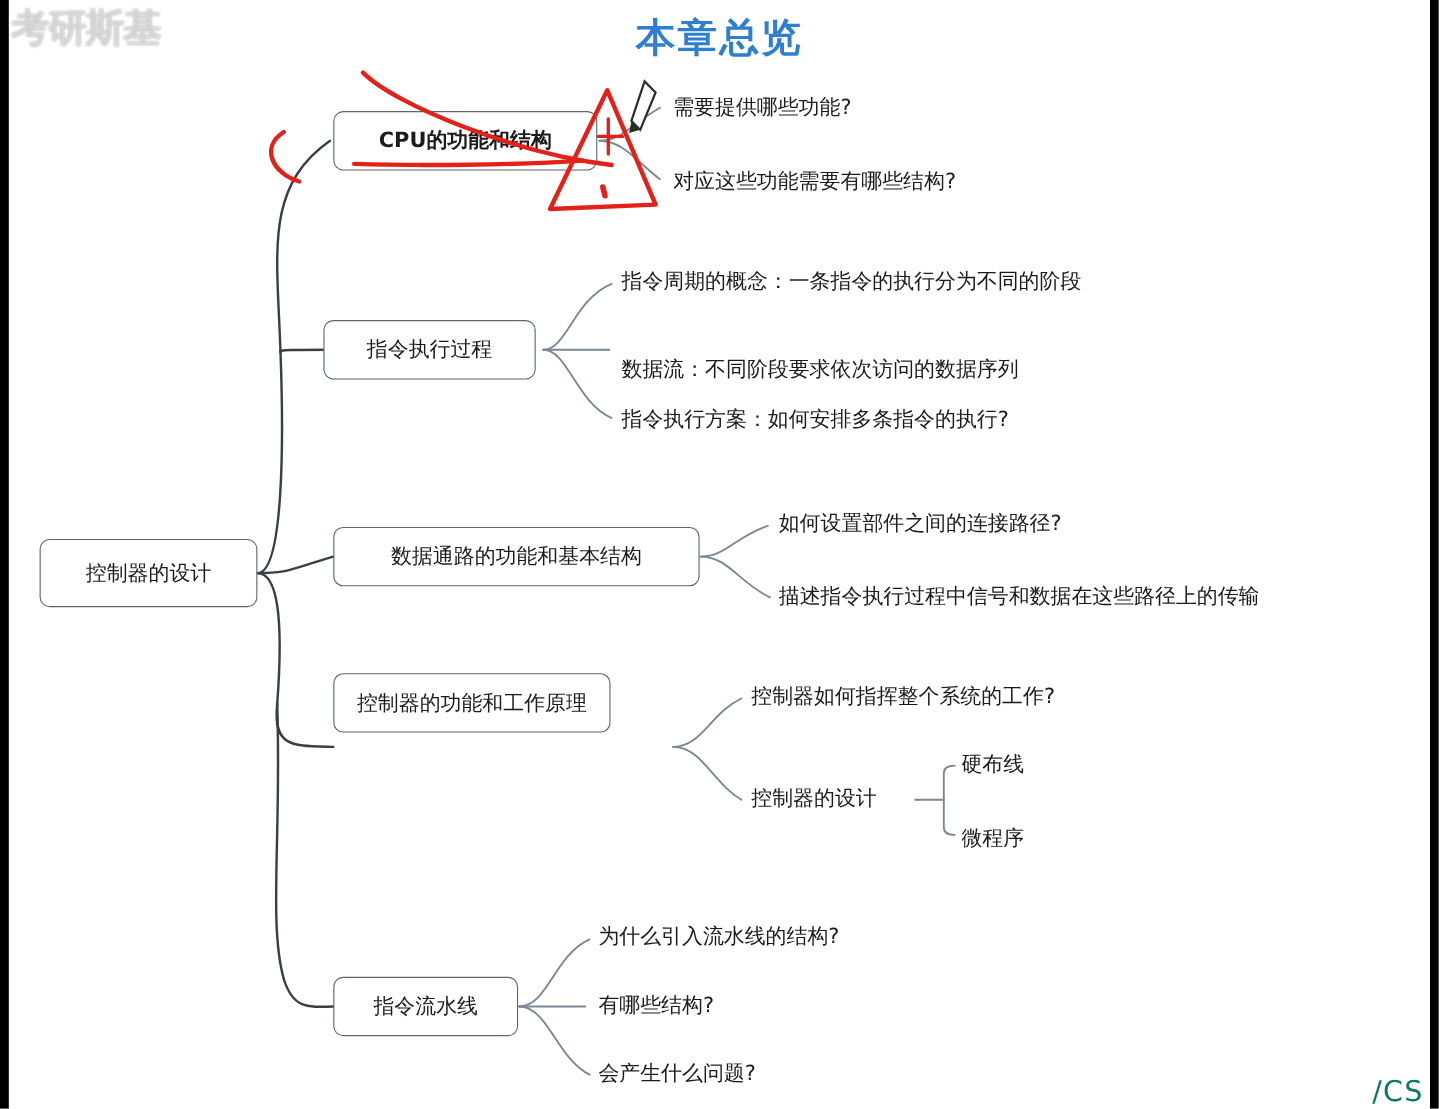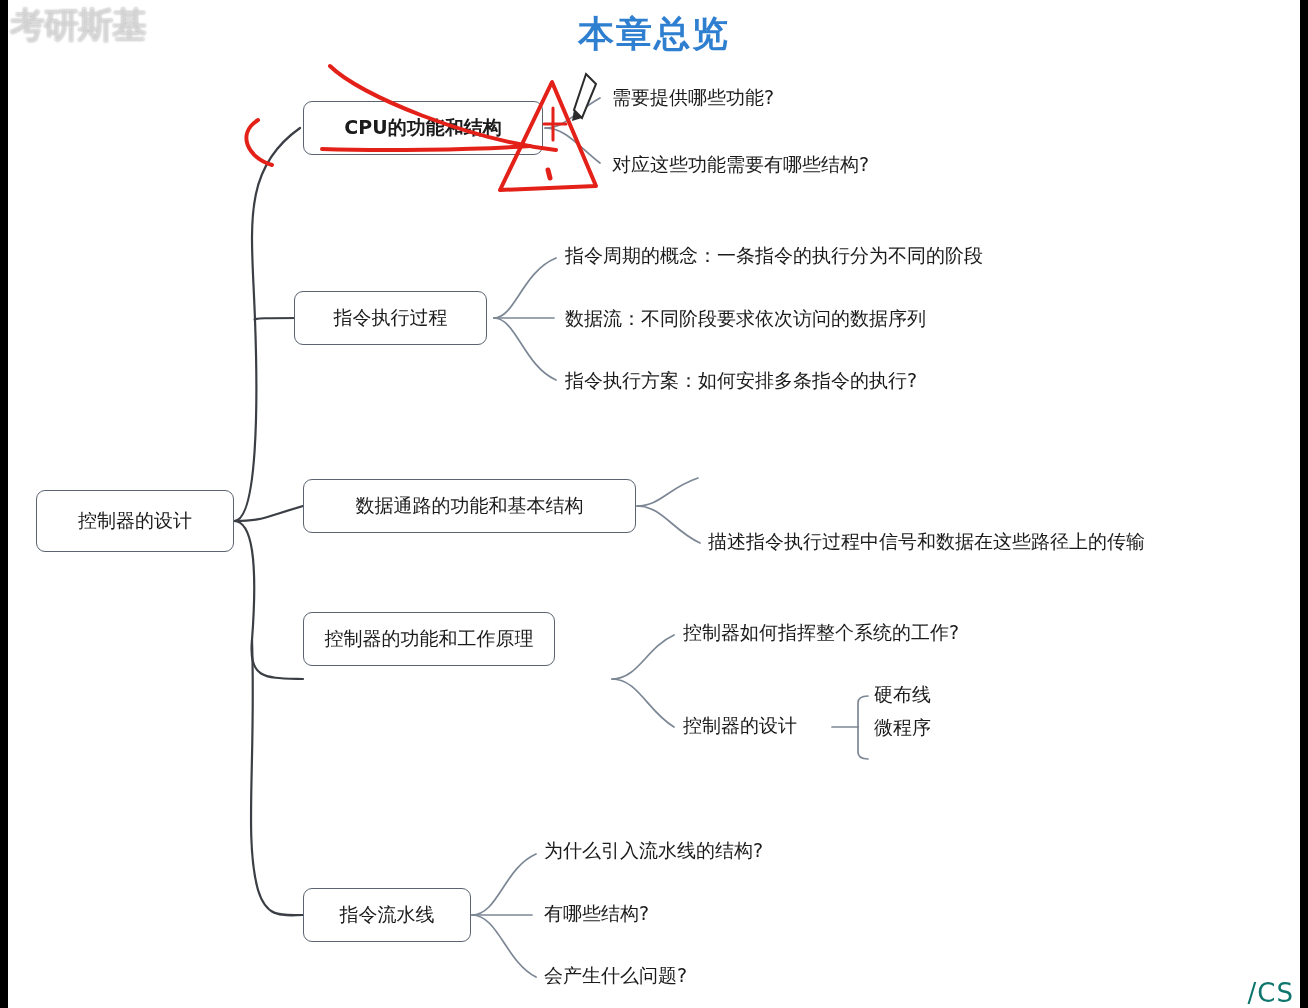--- a/index.html
+++ b/index.html
@@ -149,35 +149,36 @@
   <div class="node" style="left:303px; top:101px; width:240px; height:54px; font-weight:bold;">
     <span>CPU的功能和结构</span>
   </div>
   <div class="leaf" style="left:612px; top:85px;">需要提供哪些功能?</div>
   <div class="leaf" style="left:612px; top:152px;">对应这些功能需要有哪些结构?</div>
 
   <div class="node" style="left:294px; top:291px; width:193px; height:54px;">
     <span>指令执行过程</span>
   </div>
   <div class="leaf" style="left:565px; top:243px;">指令周期的概念：一条指令的执行分为不同的阶段</div>
-  <div class="leaf" style="left:565px; top:306px;">数据流：不同阶段要求依次访问的数据序列</div>
+  <div class="leaf" style="left:565px; top:323px;">数据流：不同阶段要求依次访问的数据序列</div>
   <div class="leaf" style="left:565px; top:368px;">指令执行方案：如何安排多条指令的执行?</div>
 
   <div class="node" style="left:303px; top:479px; width:333px; height:54px;">
     <span>数据通路的功能和基本结构</span>
   </div>
+  <div class="leaf" style="left:708px; top:463px;">如何设置部件之间的连接路径?</div>
   <div class="leaf" style="left:708px; top:529px;">描述指令执行过程中信号和数据在这些路径上的传输</div>
 
   <div class="node" style="left:303px; top:612px; width:252px; height:54px;">
     <span>控制器的功能和工作原理</span>
   </div>
   <div class="leaf" style="left:683px; top:620px;">控制器如何指挥整个系统的工作?</div>
   <div class="leaf" style="left:683px; top:713px;">控制器的设计</div>
   <div class="leaf" style="left:874px; top:682px;">硬布线</div>
-  <div class="leaf" style="left:874px; top:715px;">微程序</div>
+  <div class="leaf" style="left:874px; top:749px;">微程序</div>
 
   <div class="node" style="left:303px; top:888px; width:168px; height:54px;">
     <span>指令流水线</span>
   </div>
   <div class="leaf" style="left:544px; top:838px;">为什么引入流水线的结构?</div>
   <div class="leaf" style="left:544px; top:901px;">有哪些结构?</div>
   <div class="leaf" style="left:544px; top:963px;">会产生什么问题?</div>
 
   <svg class="layer" viewBox="0 0 1308 1008">
     <g fill="none" stroke="#e32119" stroke-width="4" stroke-linecap="round" stroke-linejoin="round">

